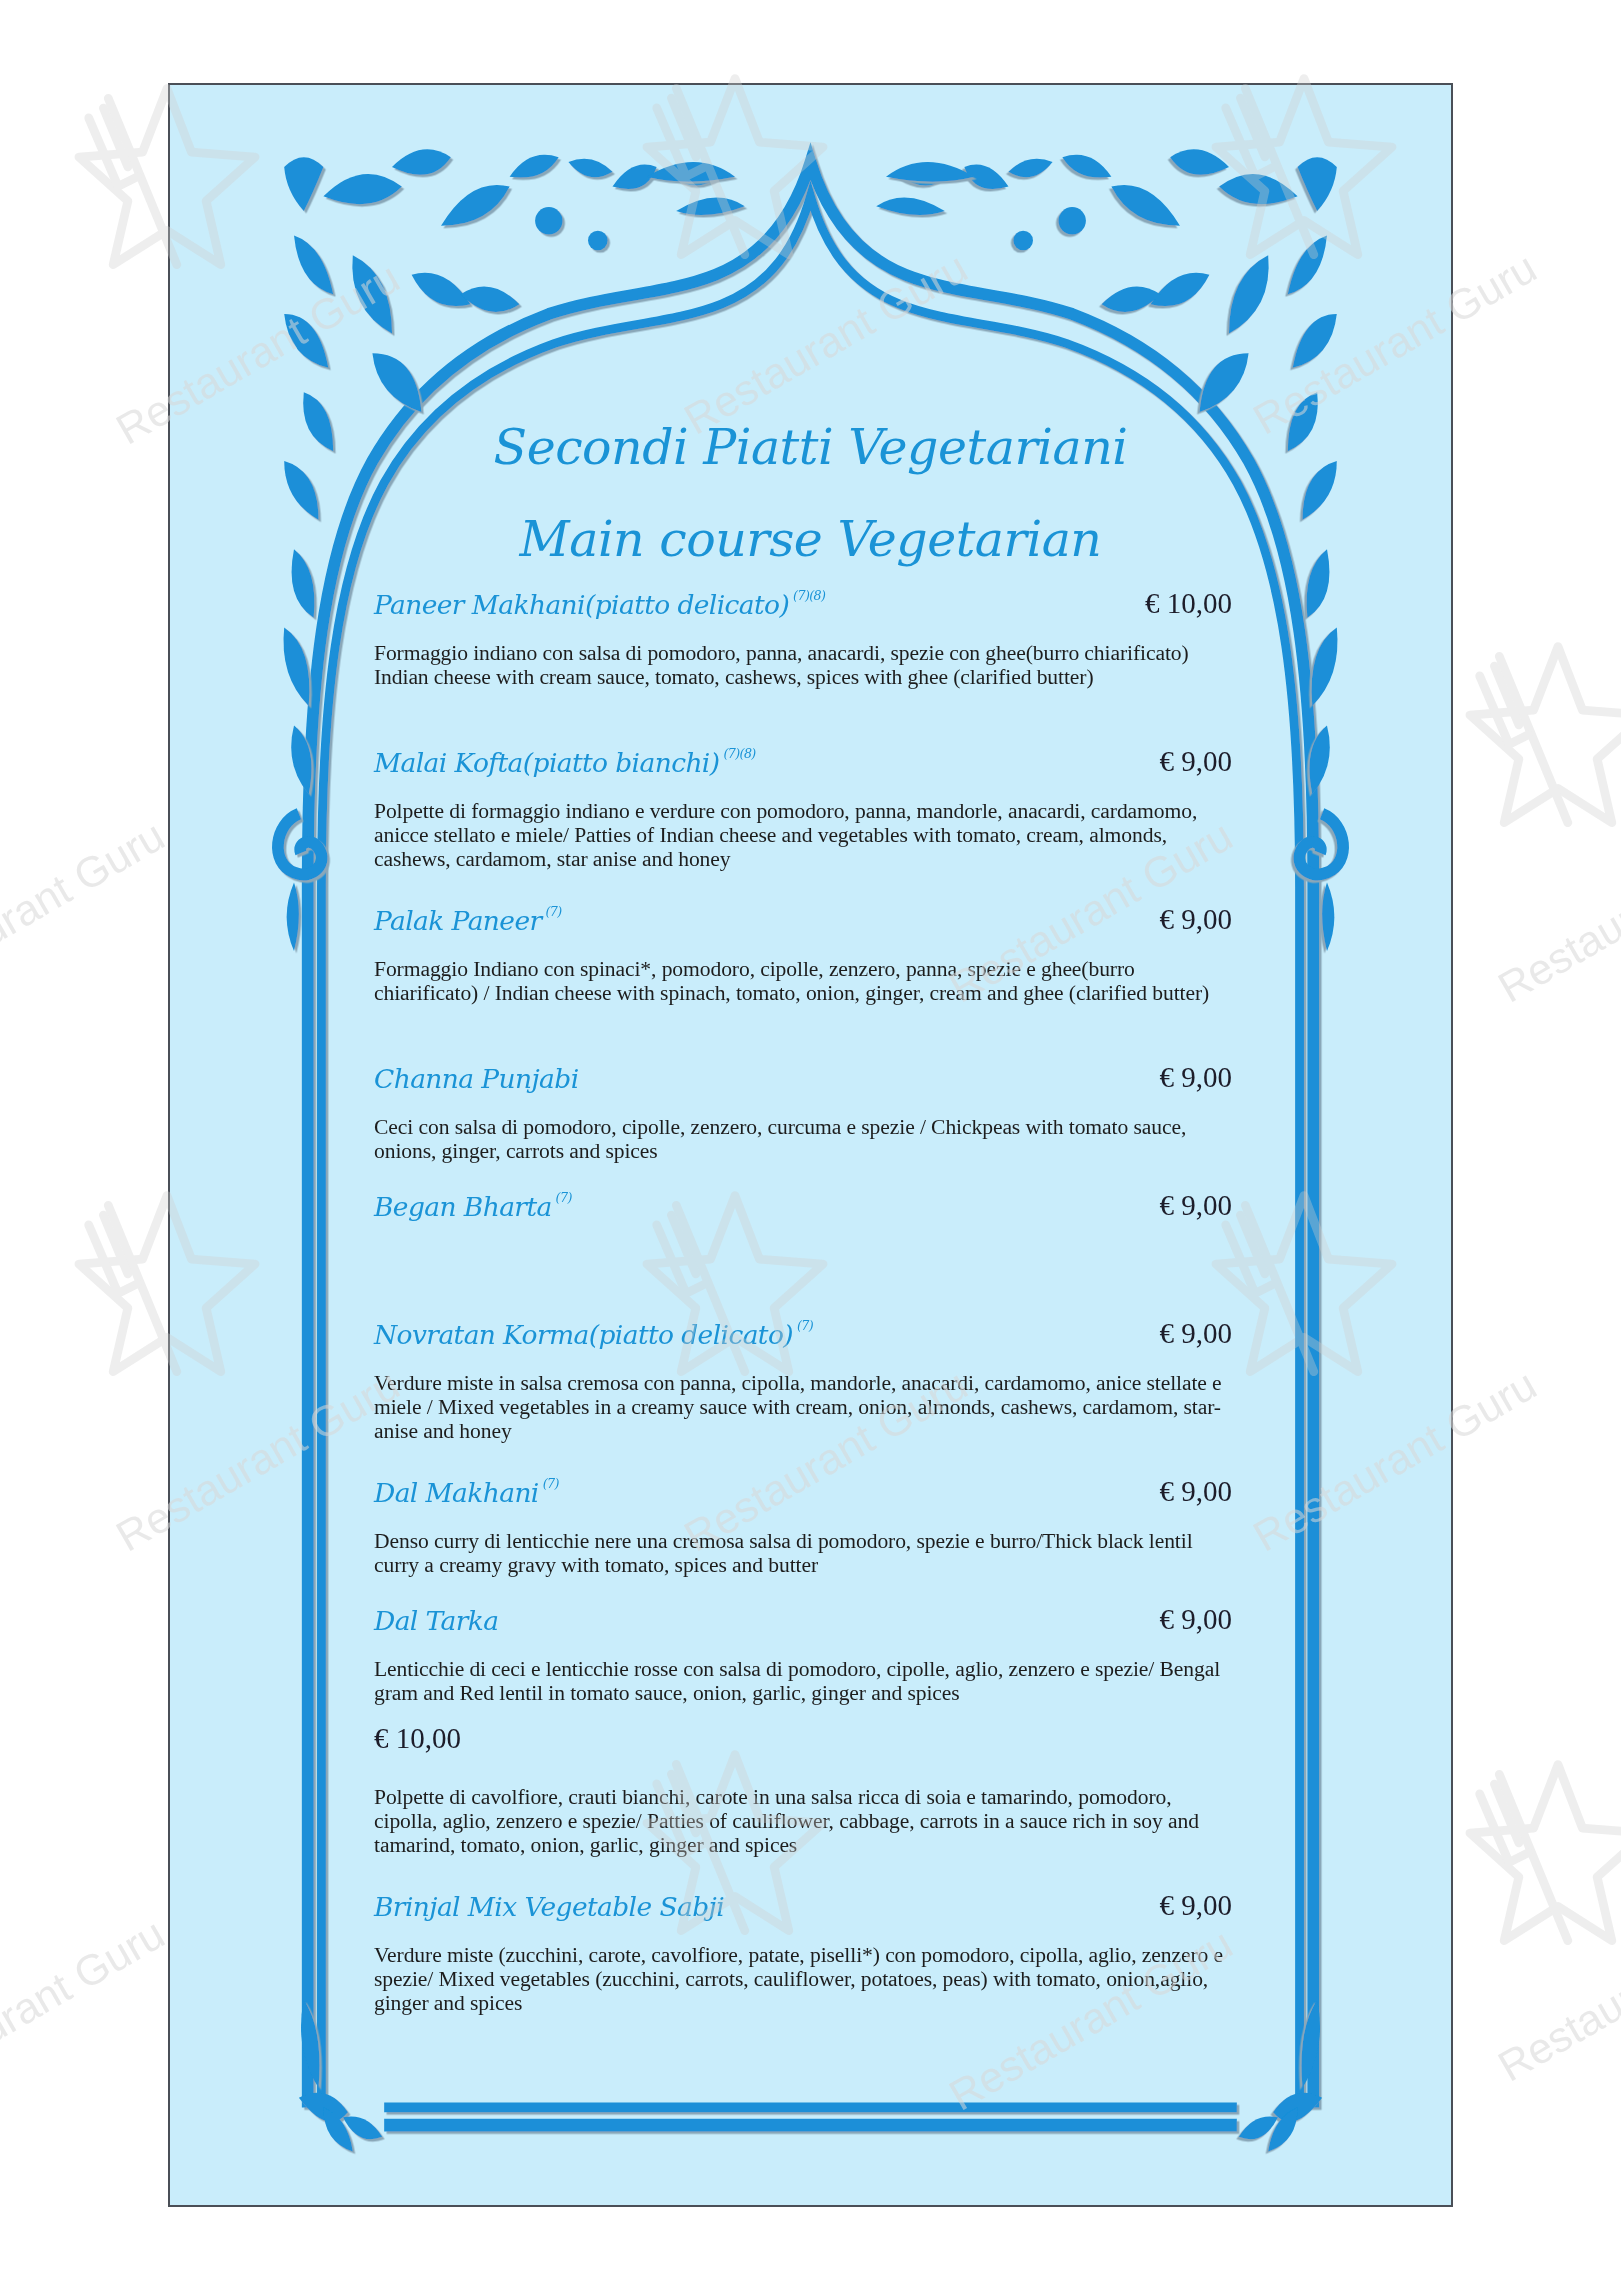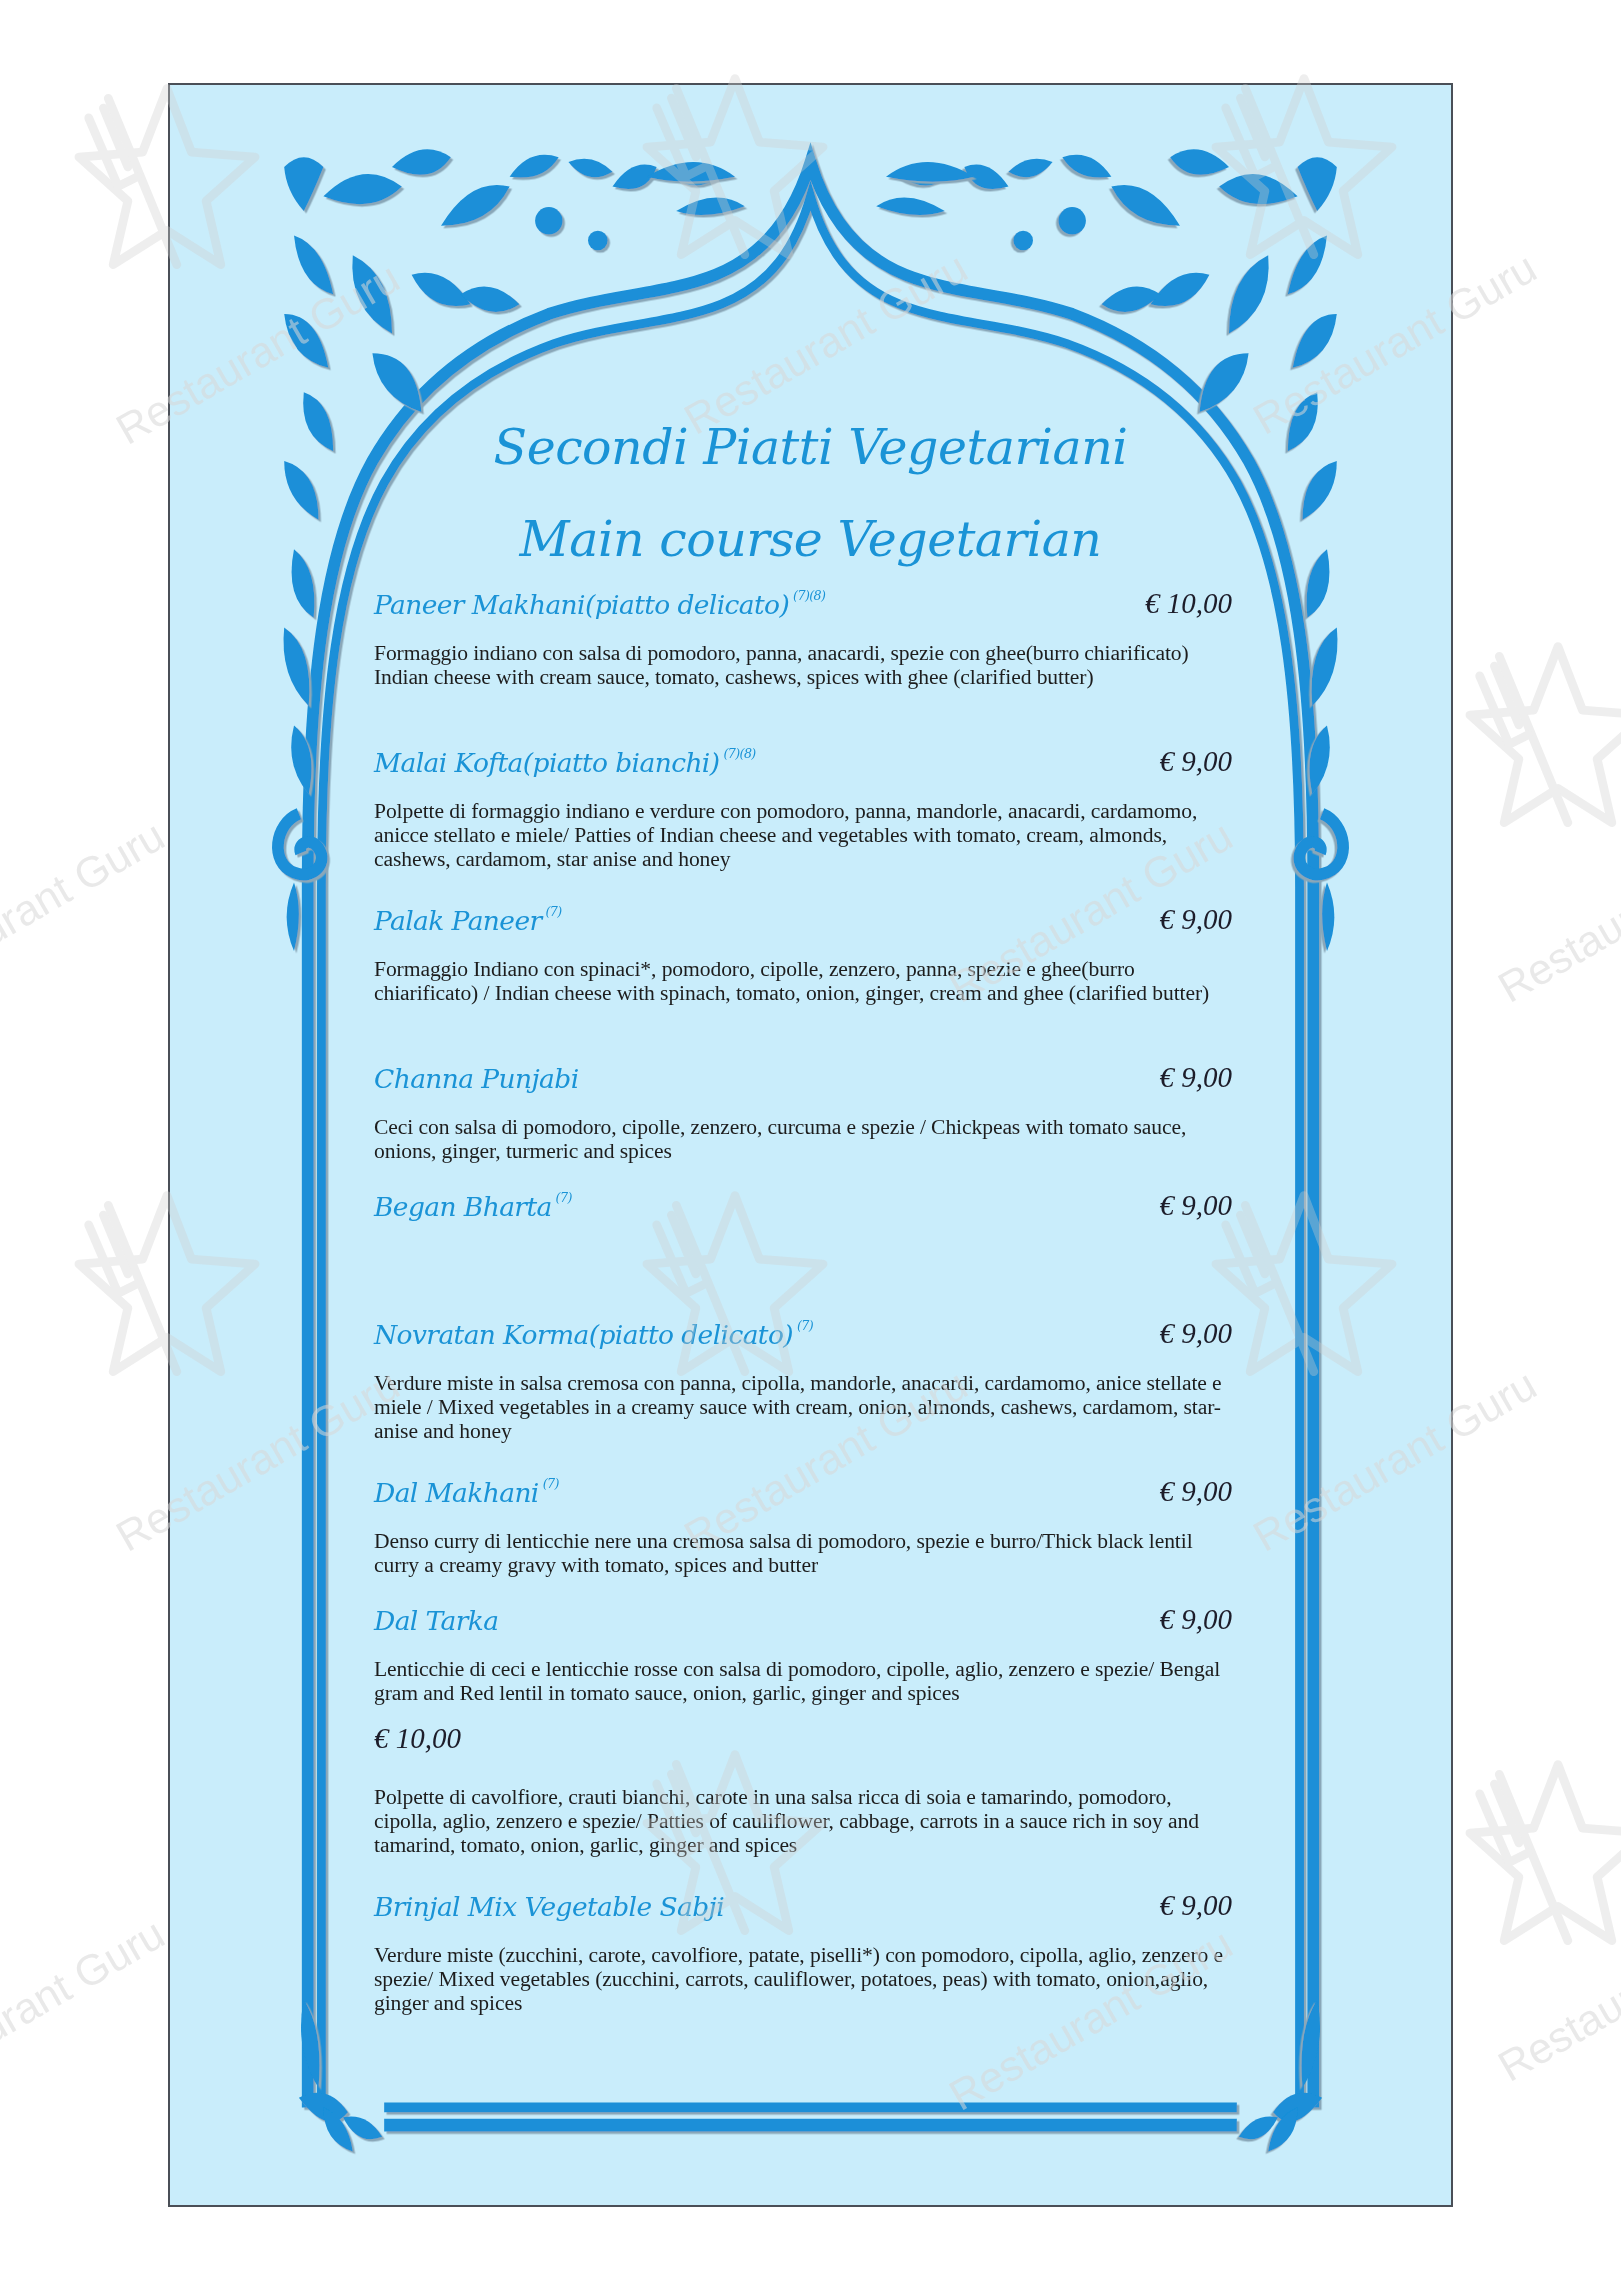--- a/index.html
+++ b/index.html
@@ -92,21 +92,20 @@
       padding-top: 9.8px;
     }
     .item-name sup {
       font-size: 12.7px;
       color: #1a93d6;
       vertical-align: 13.7px;
       margin-left: 3.9px;
     }
     .item-price {
       font-family: "Liberation Serif", serif;
-      font-style: italic;
       font-size: 29px;
       color: #1d1d2a;
       padding-right: 4.9px;
     }
     .item-desc {
       font-family: Liberation Serif, serif;
       font-size: 21.6px;
       line-height: 24px;
       color: #1d1d1d;
       padding-top: 3.9px;
@@ -233,21 +232,21 @@
       <span class="item-name"><span>Palak Paneer</span><sup>(7)</sup></span>
       <span class="item-price">€ 9,00</span>
     </div>
     <div class="item-desc">Formaggio Indiano con spinaci*, pomodoro, cipolle, zenzero, panna, spezie e ghee(burro chiarificato) / Indian cheese with spinach, tomato, onion, ginger, cream and ghee (clarified butter)</div>
   </div>
   <div class="item" style="height:128px">
     <div class="item-head">
       <span class="item-name"><span>Channa Punjabi</span><sup></sup></span>
       <span class="item-price">€ 9,00</span>
     </div>
-    <div class="item-desc">Ceci con salsa di pomodoro, cipolle, zenzero, curcuma e spezie / Chickpeas with tomato sauce, onions, ginger, turmeric and spices</div>
+    <div class="item-desc">Ceci con salsa di pomodoro, cipolle, zenzero, curcuma e spezie / Chickpeas with tomato sauce, onions, ginger, carrots and spices</div>
   </div>
   <div class="item" style="height:128px">
     <div class="item-head">
       <span class="item-name"><span>Began Bharta</span><sup>(7)</sup></span>
       <span class="item-price">€ 9,00</span>
     </div>
   </div>
   <div class="item" style="height:158px">
     <div class="item-head">
       <span class="item-name"><span>Novratan Korma(piatto delicato)</span><sup>(7)</sup></span>

